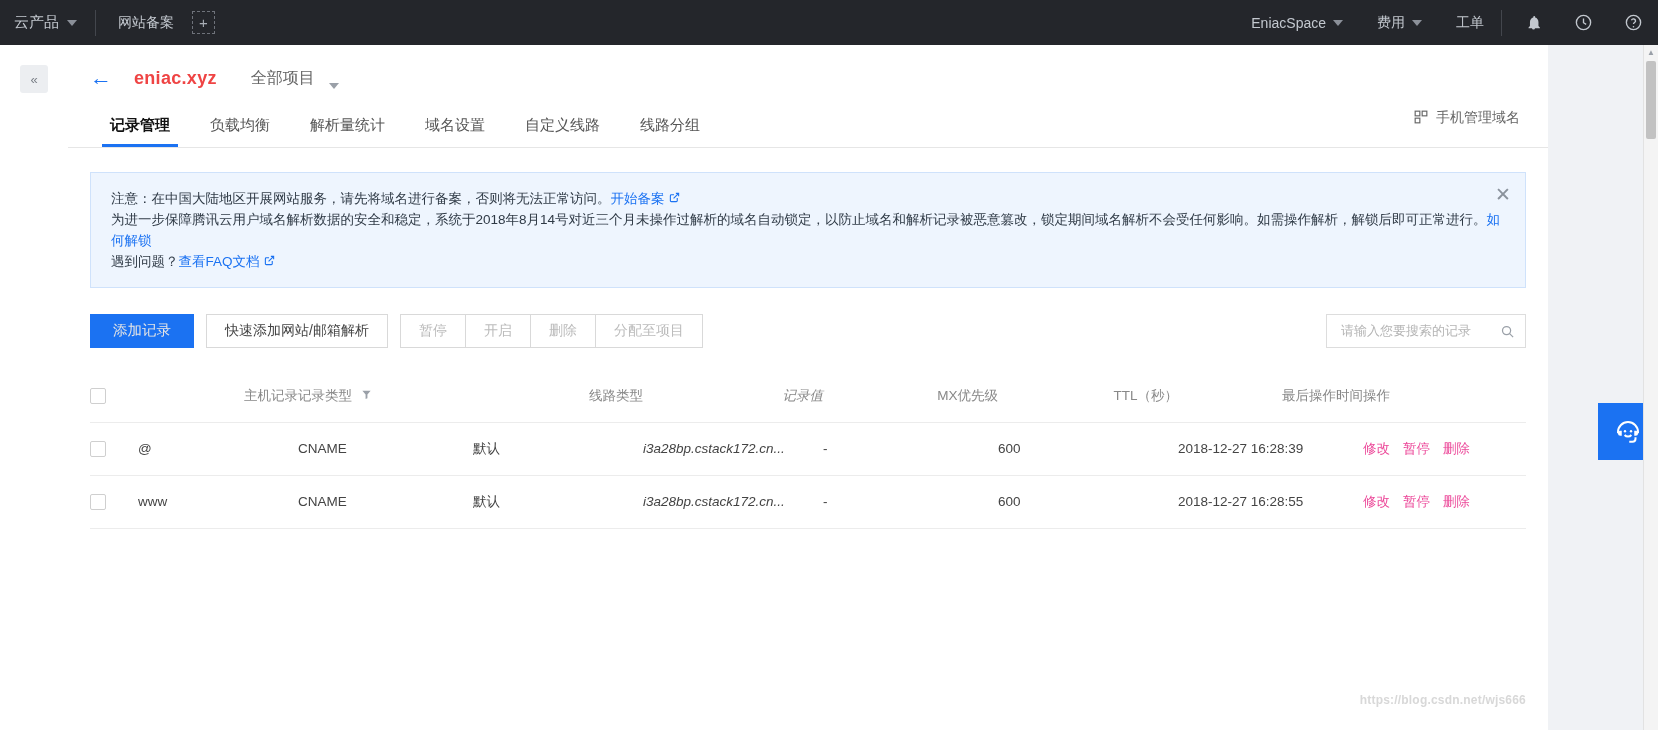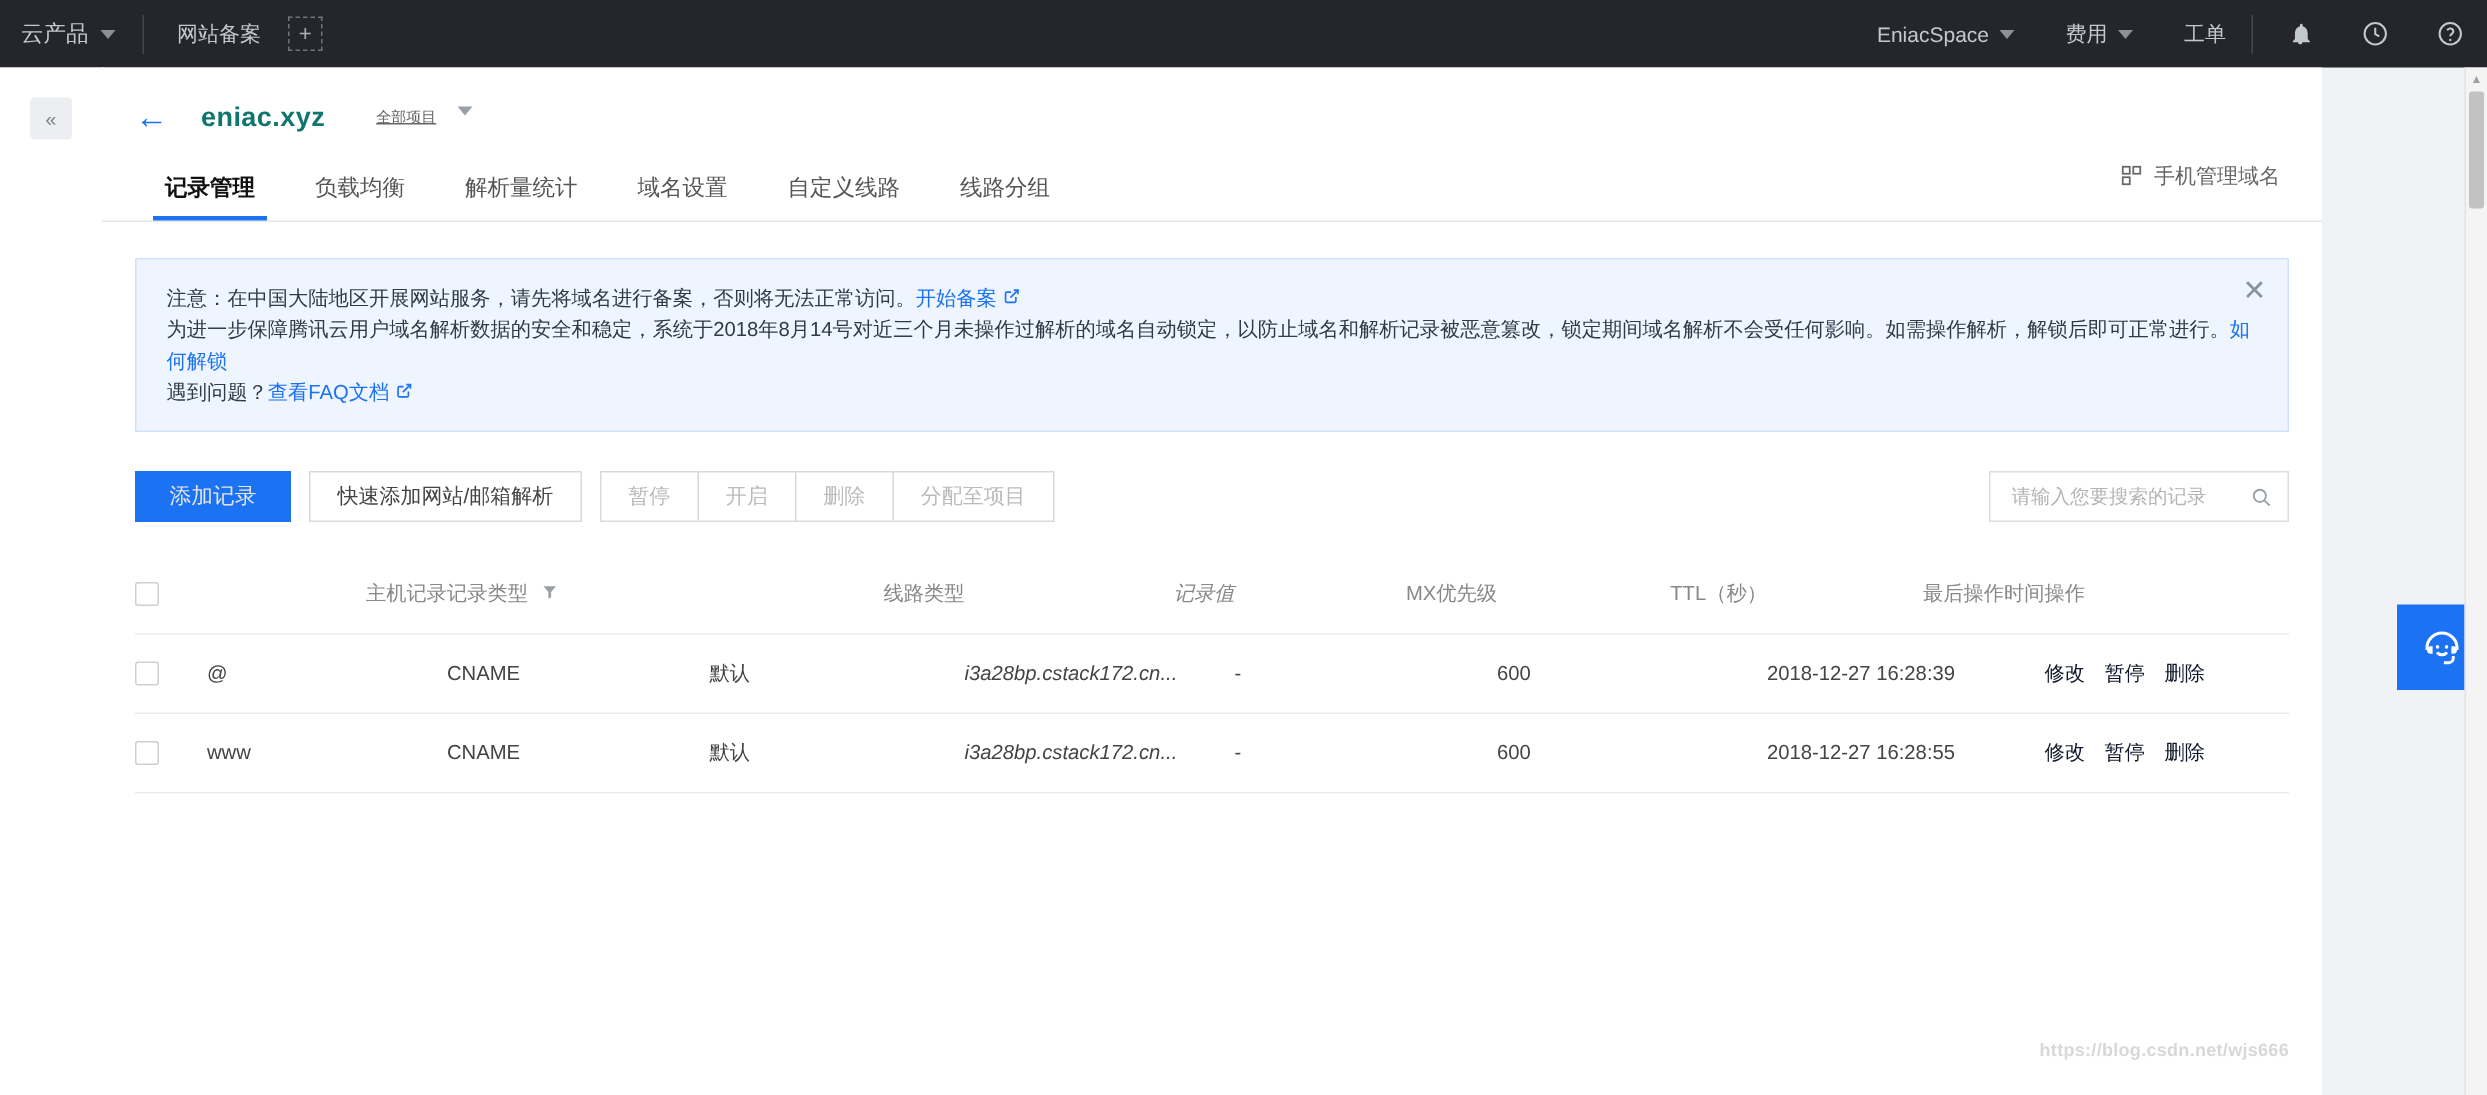--- a/index.html
+++ b/index.html
@@ -47,22 +47,22 @@
     font-size:13px;
   }
 
   
   .panel{
     position:absolute;left:68px;top:45px;width:1480px;height:685px;background:#fff;
     overflow:hidden;
   }
   .page-head{padding:22px 0 0 22px;display:flex;align-items:center;gap:0;}
   .back-arrow{color:#1b72f2;font-size:22px;line-height:1;margin-right:22px;}
-  .domain-title{font-size:18px;font-weight:bold;color:#0f766e;margin-right:34px;letter-spacing:.3px;}
-  .proj-sel{display:flex;align-items:flex-start;gap:14px;color:#666;font-size:10px;text-decoration:underline;}
+  .domain-title{font-size:18px;font-weight:bold;color:#ef4444;margin-right:34px;letter-spacing:.3px;}
+  .proj-sel{display:flex;align-items:flex-end;gap:14px;color:#666;font-size:16px;}
   .proj-sel .caret{border-top-color:#9aa0a8;}
   .mobile-manage{
     position:absolute;right:28px;top:64px;display:flex;align-items:center;gap:8px;
     color:#666;font-size:14px;
   }
   .qr-ico{display:inline-block;}
 
   
   .tabs{display:flex;align-items:flex-end;gap:0;padding:18px 0 0 22px;height:40px;}
   .tab{
@@ -119,21 +119,21 @@
   }
   .c-chk{width:48px;display:flex;align-items:center;}
   .c-host{width:160px;}
   .c-type{width:175px;display:flex;align-items:center;gap:9px;}
   .c-line{width:170px;}
   .c-val{width:180px;font-style:italic;}
   .c-mx{width:175px;}
   .c-ttl{width:180px;}
   .c-time{width:185px;}
   .c-act{flex:1;display:flex;gap:13px;}
-  .c-act a{color:#0f172a;text-decoration:none;}
+  .c-act a{color:#ec4899;text-decoration:none;}
   .filter-ic{color:#9aa0a8;font-size:12px;}
 
   
   .fab{
     position:absolute;right:0;top:403px;width:60px;height:57px;background:#1b72f2;
     display:flex;align-items:center;justify-content:center;
   }
 
   
   .sbar{position:absolute;right:0;top:45px;width:14px;height:685px;background:#f4f4f4;

